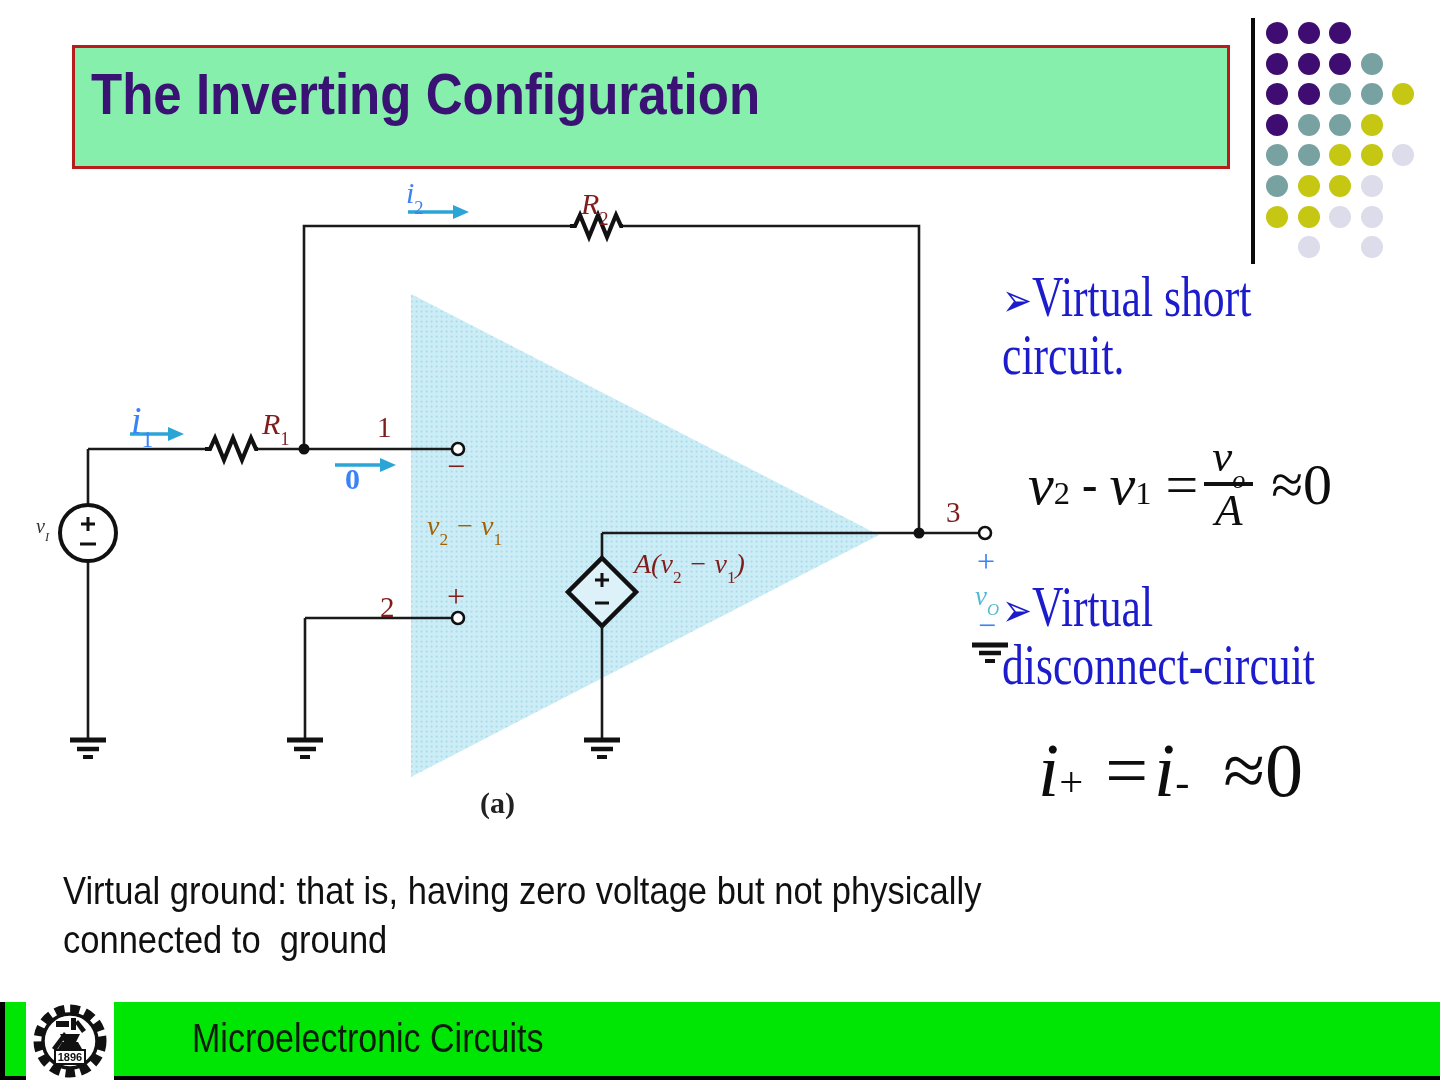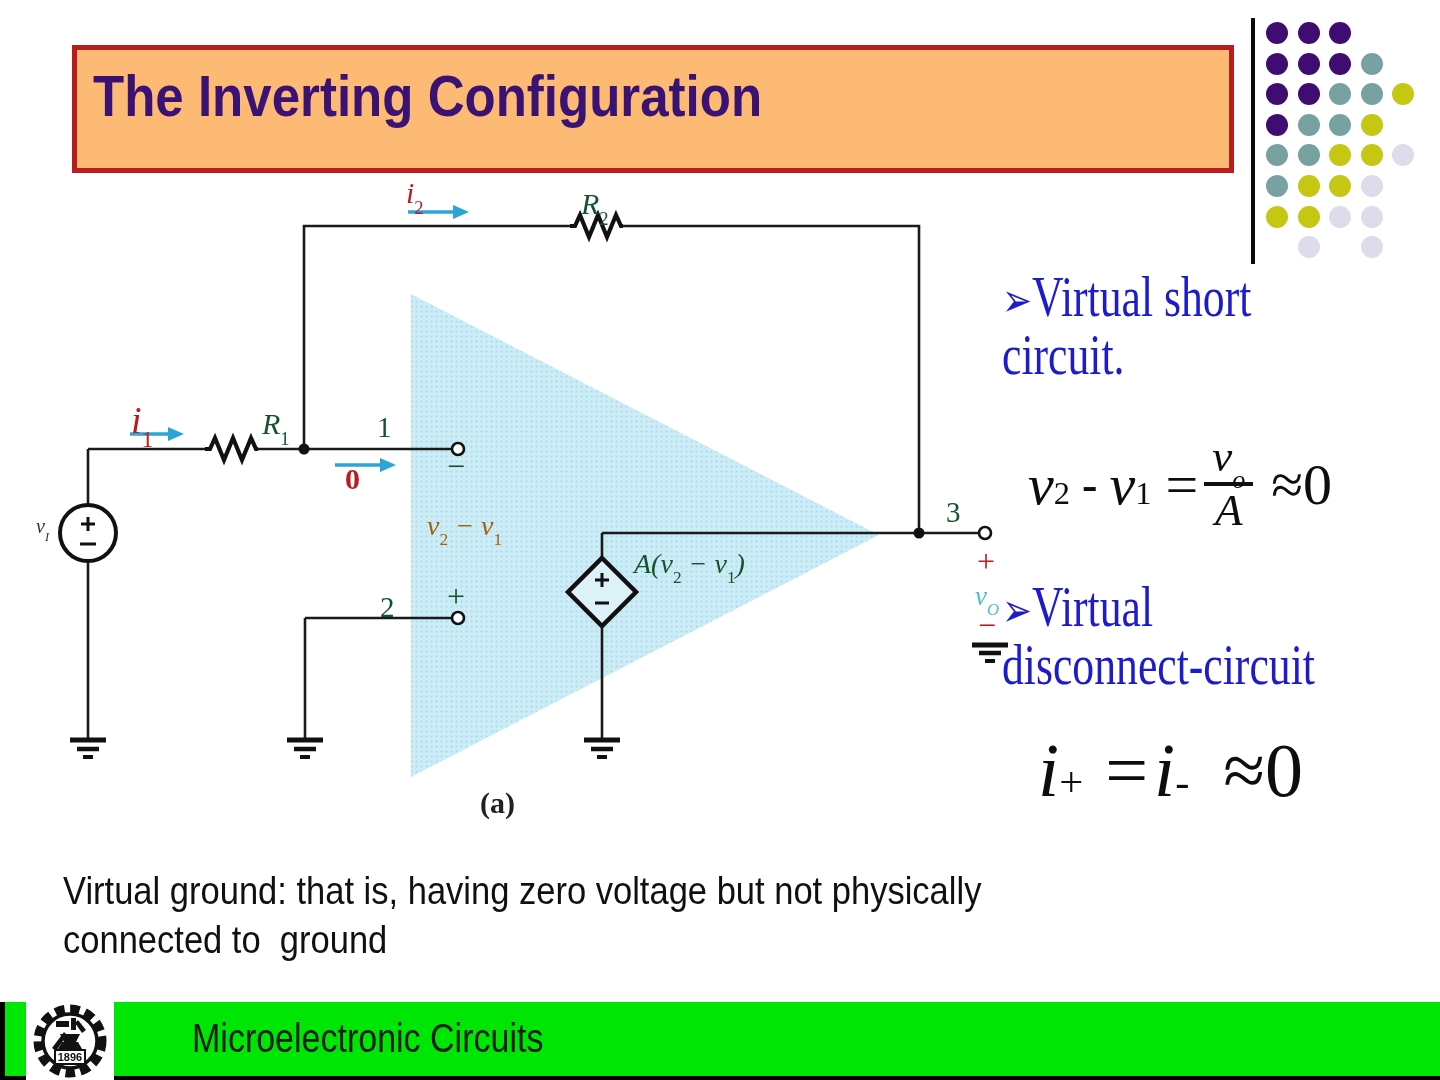--- a/index.html
+++ b/index.html
@@ -1,36 +1,36 @@
 <!DOCTYPE html>
 <html><head>
 <meta charset="utf-8">
 <style>
   html,body{margin:0;padding:0;background:#777;}
   #stage{position:relative;width:1440px;height:1080px;background:#ffffff;overflow:hidden;
          font-family:"Liberation Sans",sans-serif;}
   .abs{position:absolute;}
 
   
-  #titlebar{left:72px;top:45px;width:1152px;height:118px;background:#fdba74;
-            border:5px solid #b91c1c;}
+  #titlebar{left:72px;top:45px;width:1152px;height:118px;background:#86efac;
+            border:3px solid #b91c1c;}
   #titletext{left:16px;top:12px;font-size:58px;font-weight:bold;color:#3a1273;
              transform:scaleX(0.88);transform-origin:left top;white-space:pre;}
 
   
   #dotrule{left:1251px;top:18px;width:4px;height:246px;background:#0a0a0a;}
   .dot{position:absolute;width:22px;height:22px;border-radius:50%;}
 
   
   #circuit{left:0;top:0;width:1440px;height:1080px;}
 
   
-  .clab{position:absolute;font-family:"Liberation Serif",serif;color:#14532d;white-space:pre;}
+  .clab{position:absolute;font-family:"Liberation Serif",serif;color:#7f1d1d;white-space:pre;}
   .it{font-style:italic;}
-  .cyan{color:#b91c1c;}
+  .cyan{color:#3b82f6;}
   .vocyan{color:#53bad2;}
   .clab sub{font-size:0.62em;font-style:normal;position:relative;top:0.22em;line-height:0;}
   .clab sub.itsub{font-style:italic;}
 
   
   .note{position:absolute;width:540px;font-family:"Liberation Serif",serif;
         font-size:56px;line-height:55px;color:#1c1ccd;
         transform:scaleX(0.78);transform-origin:left top;white-space:pre;}
   .bullet{font-family:"DejaVu Sans",sans-serif;font-size:0.82em;}
 

